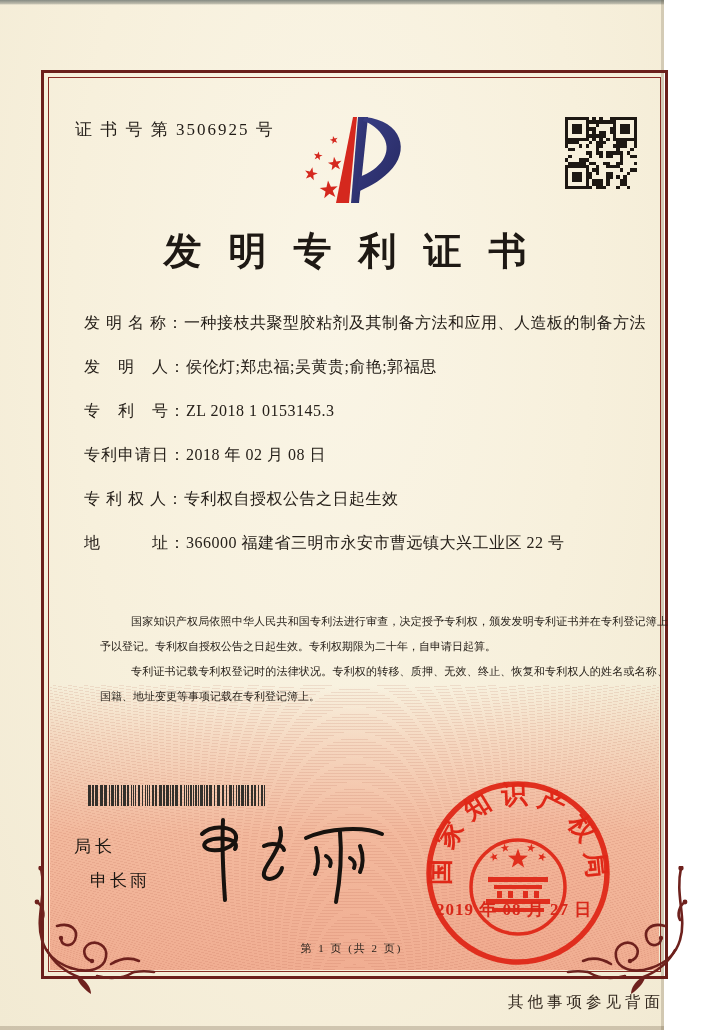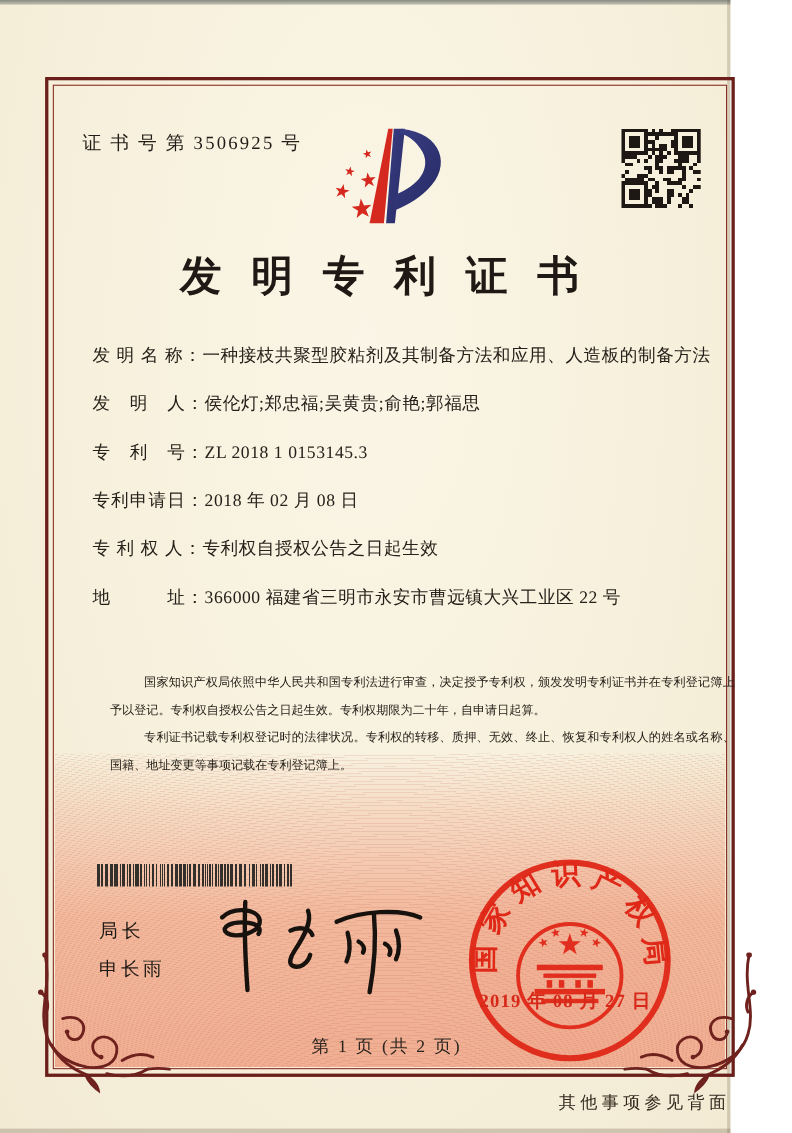--- a/index.html
+++ b/index.html
@@ -37,30 +37,30 @@
   .fields{position:absolute;left:84px;top:313px;right:46px;font-size:16px;}
   .frow{white-space:pre;margin-bottom:27px;letter-spacing:.5px;height:17px;}
   .frow .lbl{letter-spacing:1px;margin-top:44px;}
   .grant-gap{display:inline-block;width:104px;}
 
   .paras{position:absolute;left:76px;top:609px;width:568px;
     font-size:11px;line-height:25px;text-align:justify;color:#211b15;margin-left:24px;}
   .paras p{margin:0;text-indent:31px;}
 
   .barcode{position:absolute;left:88px;top:785px;}
-  .chief-title{position:absolute;left:90px;top:835px;font-size:17px;letter-spacing:4px;color:#1d1813;}
+  .chief-title{position:absolute;left:74px;top:835px;font-size:17px;letter-spacing:4px;color:#1d1813;}
   .chief-name{position:absolute;left:90px;top:869px;font-size:17px;letter-spacing:3px;color:#1d1813;}
   .signature{position:absolute;left:168px;top:808px;}
 
   .seal{position:absolute;left:423px;top:778px;}
   .seal-date{position:absolute;left:436px;top:898px;width:200px;font-size:17px;font-weight:bold;
     color:#d8281a;letter-spacing:1px;white-space:pre;}
 
   .pageinfo{position:absolute;left:41px;width:621px;top:941px;text-align:center;
-    font-size:16px;letter-spacing:2px;color:#2a241e;}
+    font-size:11px;letter-spacing:2px;color:#2a241e;}
   .backnote{position:absolute;left:0;right:0;top:992px;text-align:right;
     font-size:15.5px;letter-spacing:4px;color:#33291f;}
 
   .fl{position:absolute;}
   .fl-left{left:27px;top:866px;}
   .fl-right{left:565px;top:866px;transform:scaleX(-1);}
 </style>
 </head>
 <body>
 

